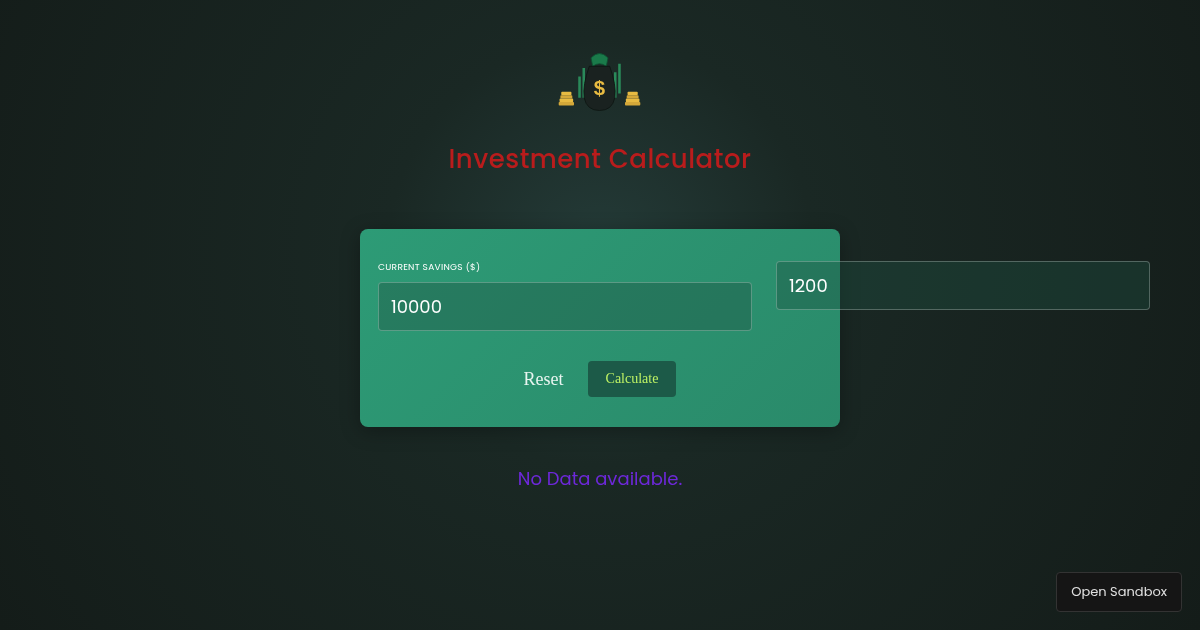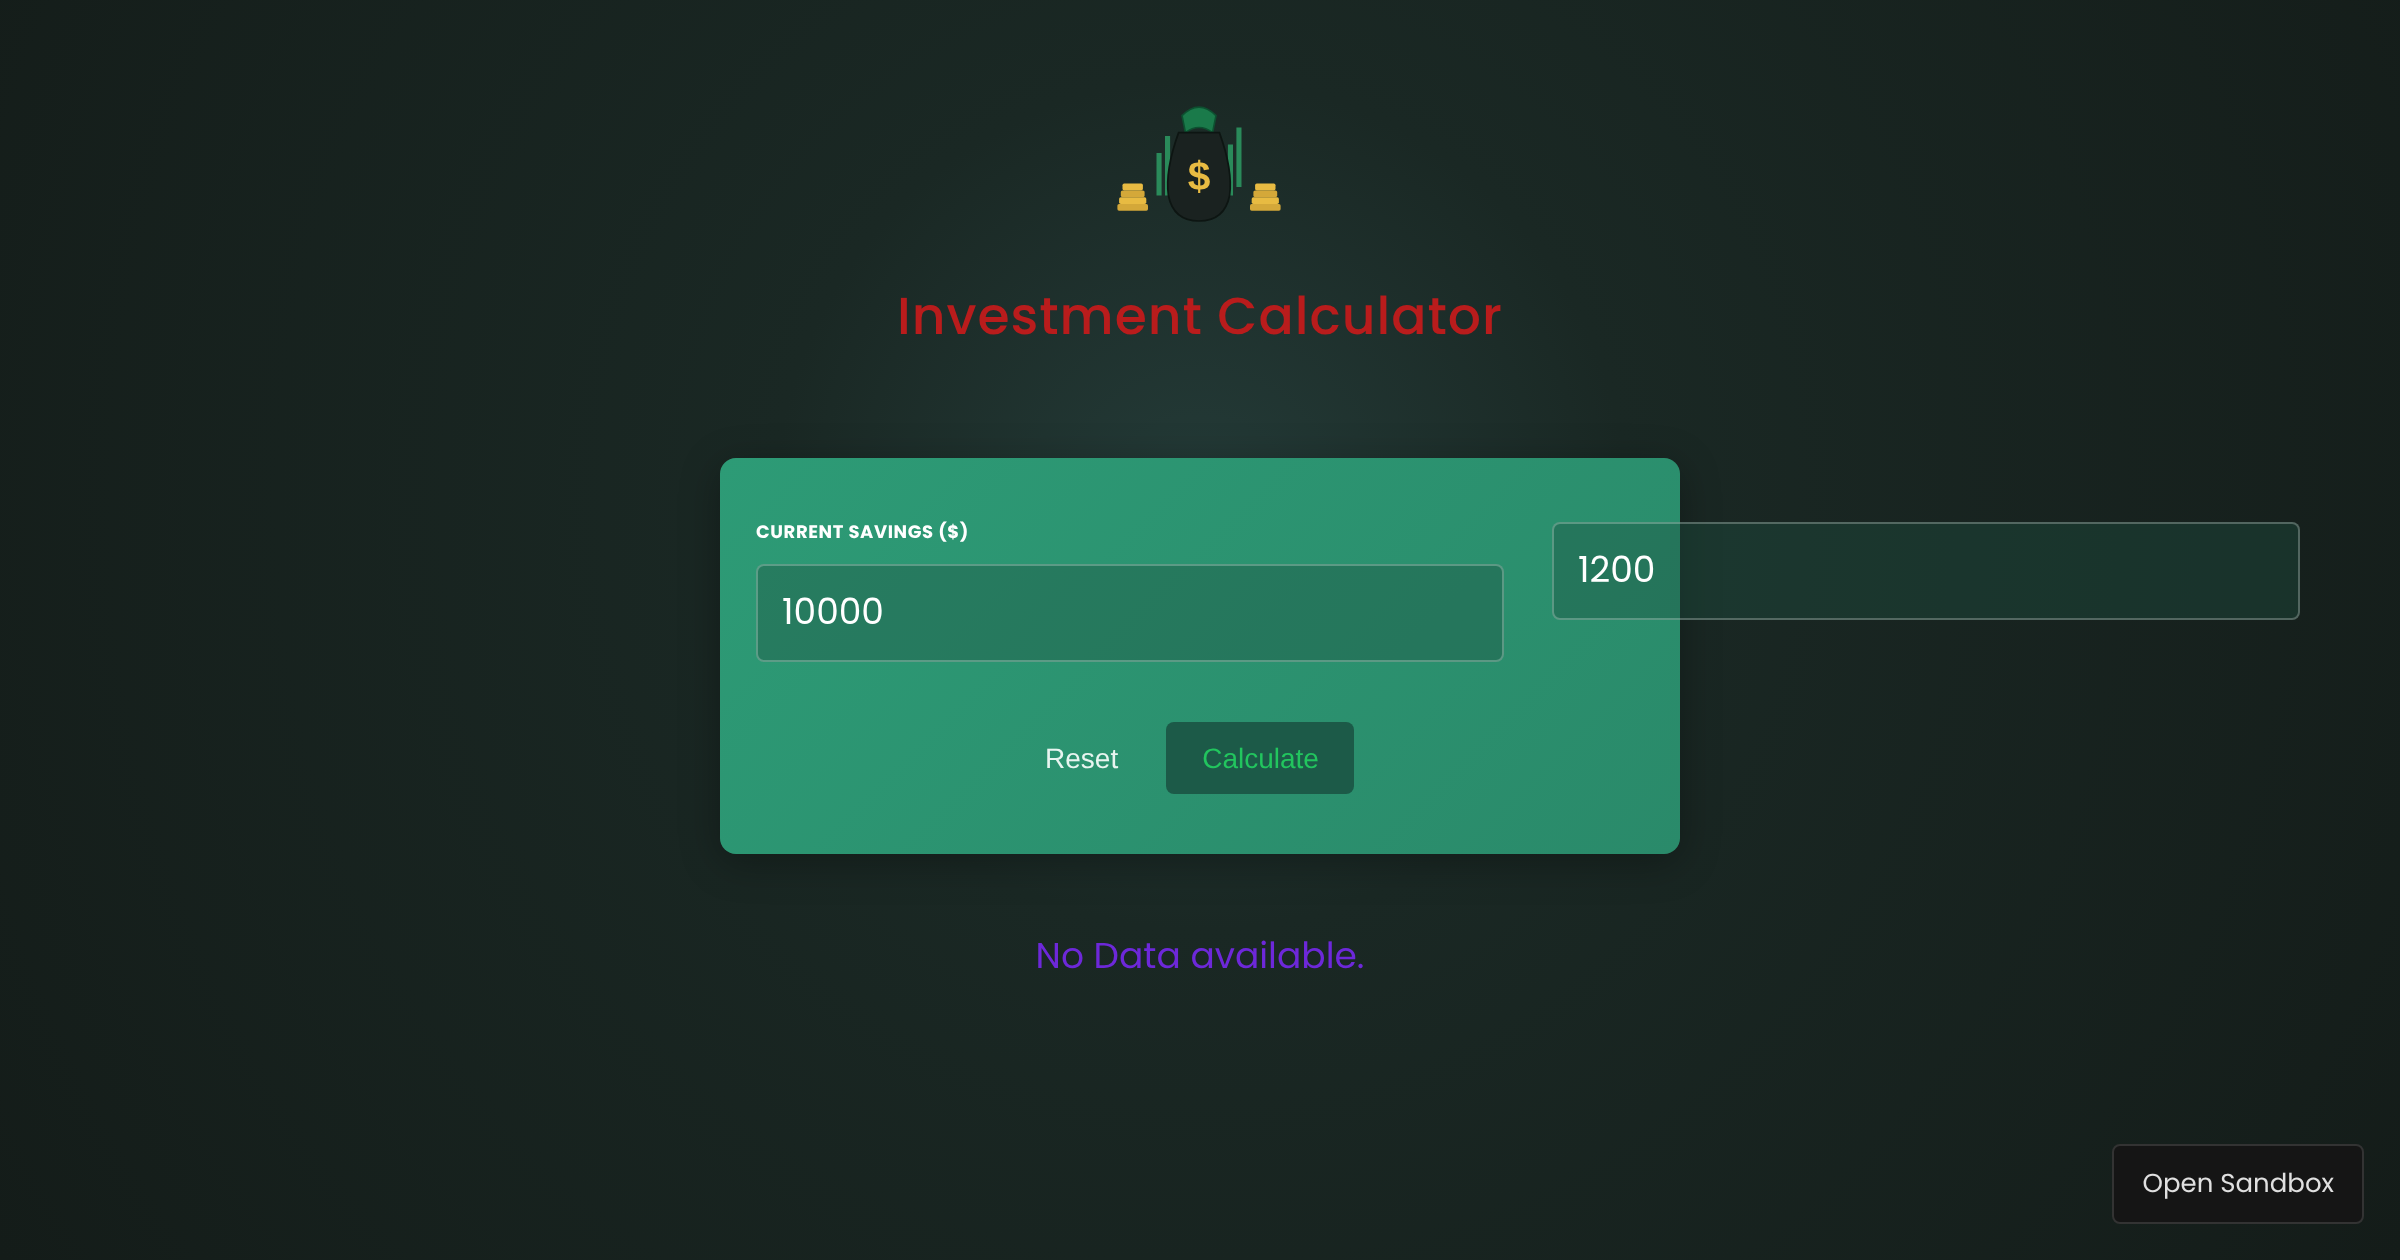--- a/index.html
+++ b/index.html
@@ -66,21 +66,21 @@
       margin-bottom: 30px;
     }
 
     .form-group {
       display: flex;
       flex-direction: column;
     }
 
     .form-label {
       font-size: 9px;
-      font-weight: 700;
+      font-weight: 400;
       color: #ffffff;
       text-transform: uppercase;
       letter-spacing: 0.3px;
       margin-bottom: 8px;
     }
 
     .form-input {
       background: rgba(30, 80, 65, 0.4);
       border: 1px solid rgba(255, 255, 255, 0.25);
       border-radius: 4px;
@@ -95,34 +95,34 @@
       display: flex;
       justify-content: center;
       align-items: center;
       gap: 24px;
     }
 
     .btn-reset {
       background: transparent;
       border: none;
       color: #e8f5f0;
-      font-size: 14px;
+      font-size: 18px;
       cursor: pointer;
-      font-family: Liberation Sans, sans-serif;
+      font-family: Liberation Serif, serif;
     }
 
     .btn-calculate {
       background: #1c5a48;
       border: none;
-      color: #22c55e;
+      color: #bef264;
       font-size: 14px;
       padding: 10px 18px;
       border-radius: 4px;
       cursor: pointer;
-      font-family: Liberation Sans, sans-serif;
+      font-family: Liberation Serif, serif;
       text-align: right;
     }
 
     .no-data {
       margin-top: 38px;
       font-size: 18px;
       color: #6d28d9;
     }
 
     .open-sandbox {

